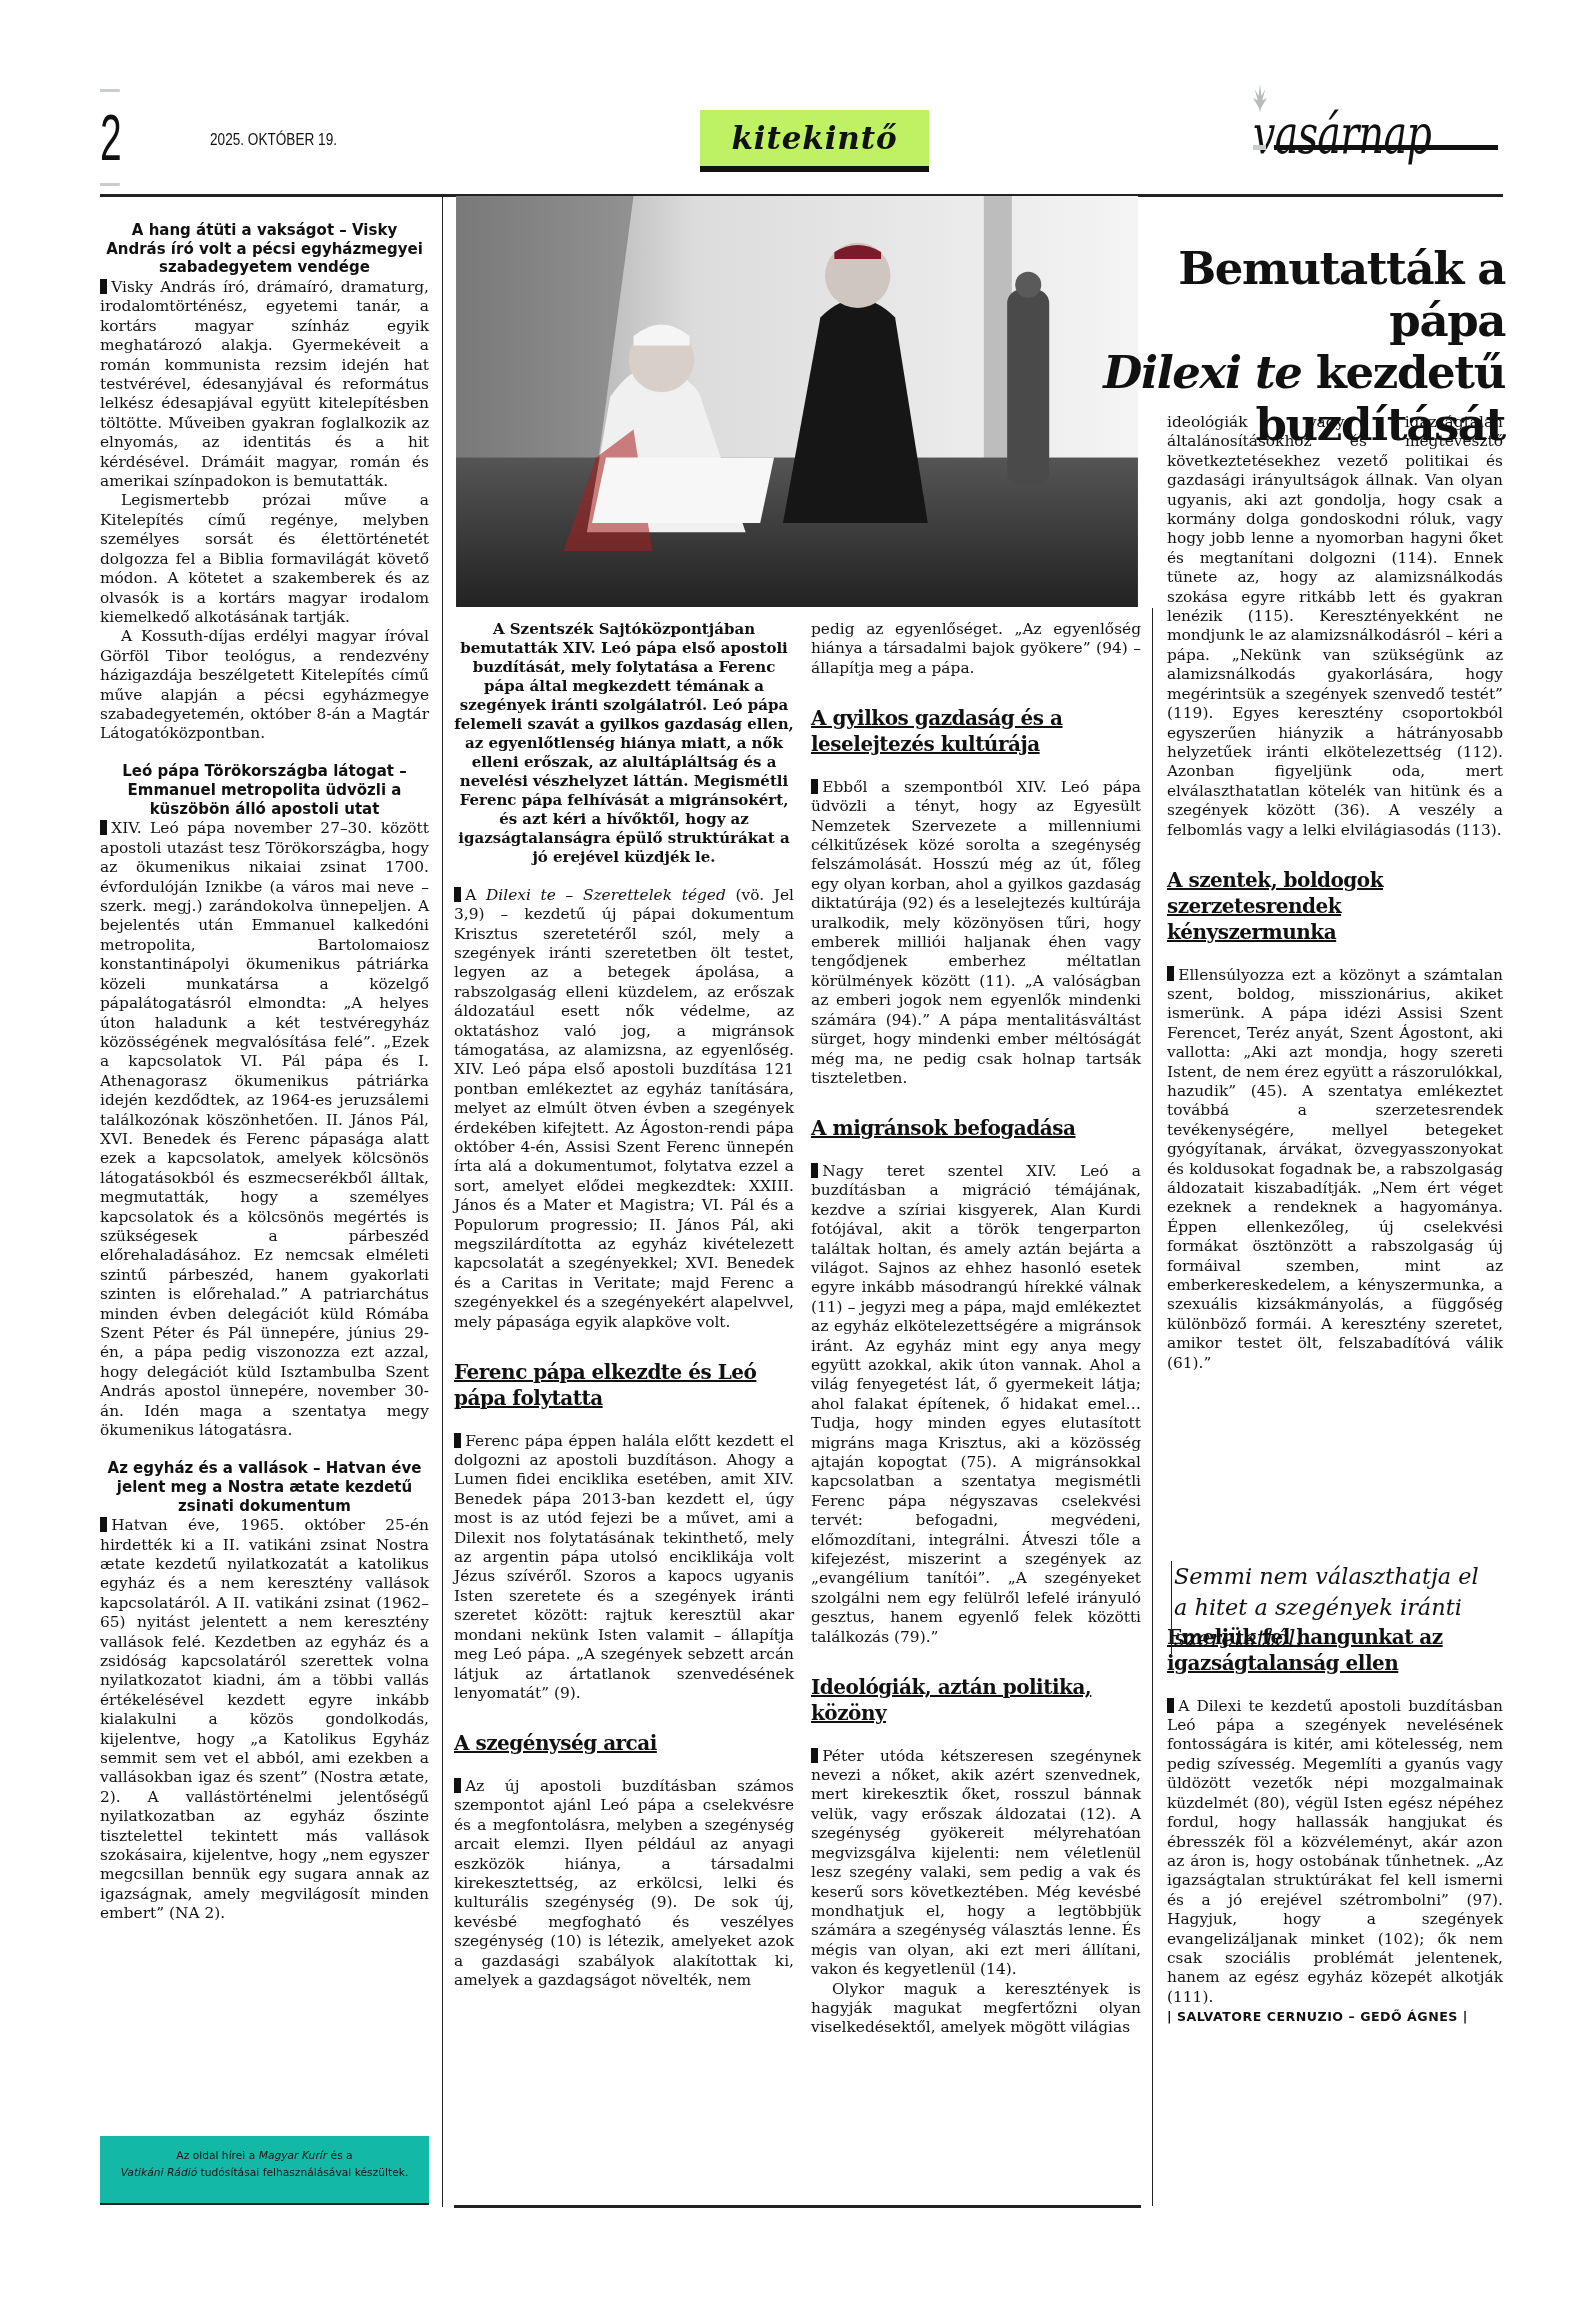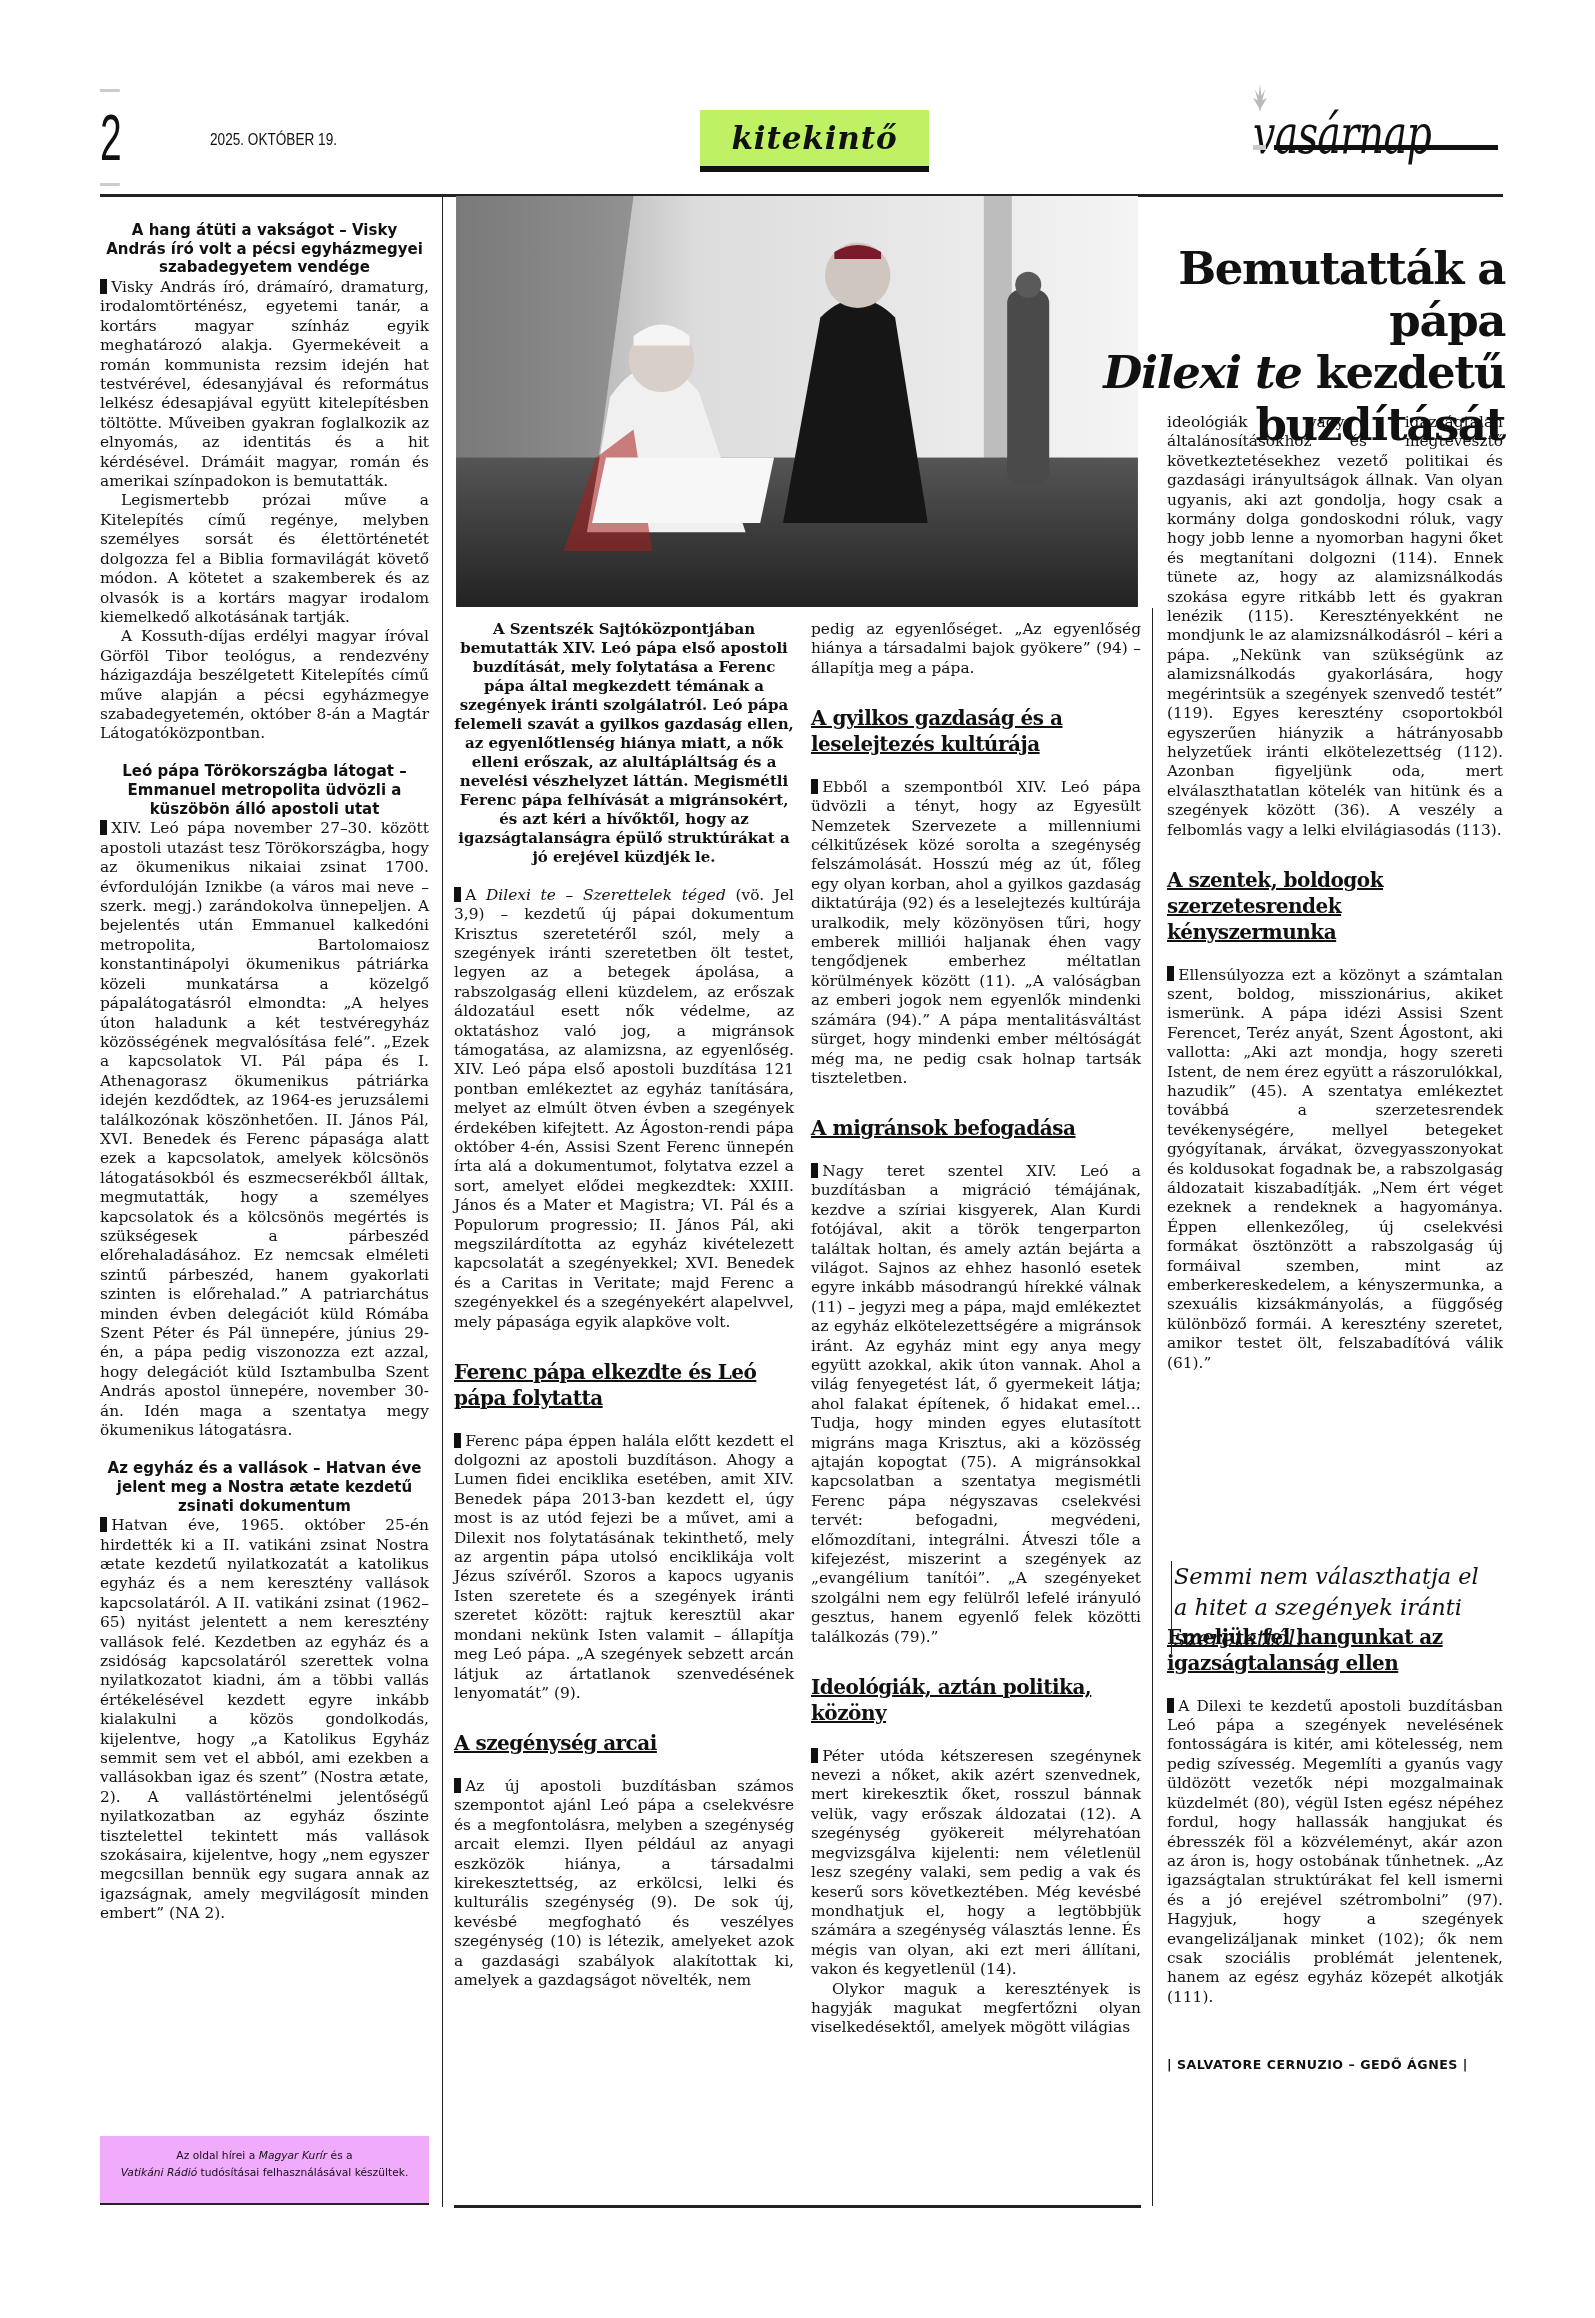--- a/index.html
+++ b/index.html
@@ -26,23 +26,23 @@
   .c1{left:100px;top:221px;width:329px;}
   .c2{left:454px;top:620px;width:340px;}
   .c3{left:811px;top:620px;width:330px;}
   .c4{left:1167px;top:413px;width:336px;}
 
   .vr{position:absolute;width:1.4px;background:#222;}
   .photo{position:absolute;left:456px;top:196px;width:682px;height:411px;overflow:hidden;}
   .headline{position:absolute;left:1066px;top:243px;width:439px;text-align:right;font-family:"DejaVu Serif",serif;font-weight:bold;font-size:45px;line-height:52px;letter-spacing:-1.4px;}
   .headline em{font-style:italic;}
 
-  .credit{position:absolute;left:100px;top:2136px;width:329px;height:69px;background:#f0abfc;border-bottom:2.3px solid #222;text-align:center;font-family:"DejaVu Sans",sans-serif;font-size:10.7px;line-height:17px;padding-top:11.2px;box-sizing:border-box;}
+  .credit{position:absolute;left:100px;top:2136px;width:329px;height:69px;background:#14b8a6;border-bottom:2.3px solid #222;text-align:center;font-family:"DejaVu Sans",sans-serif;font-size:10.7px;line-height:17px;padding-top:11.2px;box-sizing:border-box;}
   .pullquote{position:absolute;left:1171px;top:1561px;width:318px;border-left:1.4px solid #222;padding-left:2px;font-family:"DejaVu Serif",serif;font-style:italic;font-size:22.4px;line-height:31px;}
-  .byline{font-family:"DejaVu Sans",sans-serif;font-weight:bold;font-size:12.6px;letter-spacing:0.5px;text-align:left;margin-top:48px;}
+  .byline{font-family:"DejaVu Sans",sans-serif;font-weight:bold;font-size:12.6px;letter-spacing:0.5px;text-align:left;}
   .bottom-rule{position:absolute;left:454px;top:2205px;width:687px;height:2.8px;background:#222;}
 </style>
 </head>
 <body>
 
 <div class="hdr-pagenum">2</div>
 <div class="hdr-date">2025. OKTÓBER 19.</div>
 <div class="hdr-section"><span>kitekintő</span></div>
 <div class="hdr-logo">
   <svg class="flame" viewBox="0 0 30 60">

